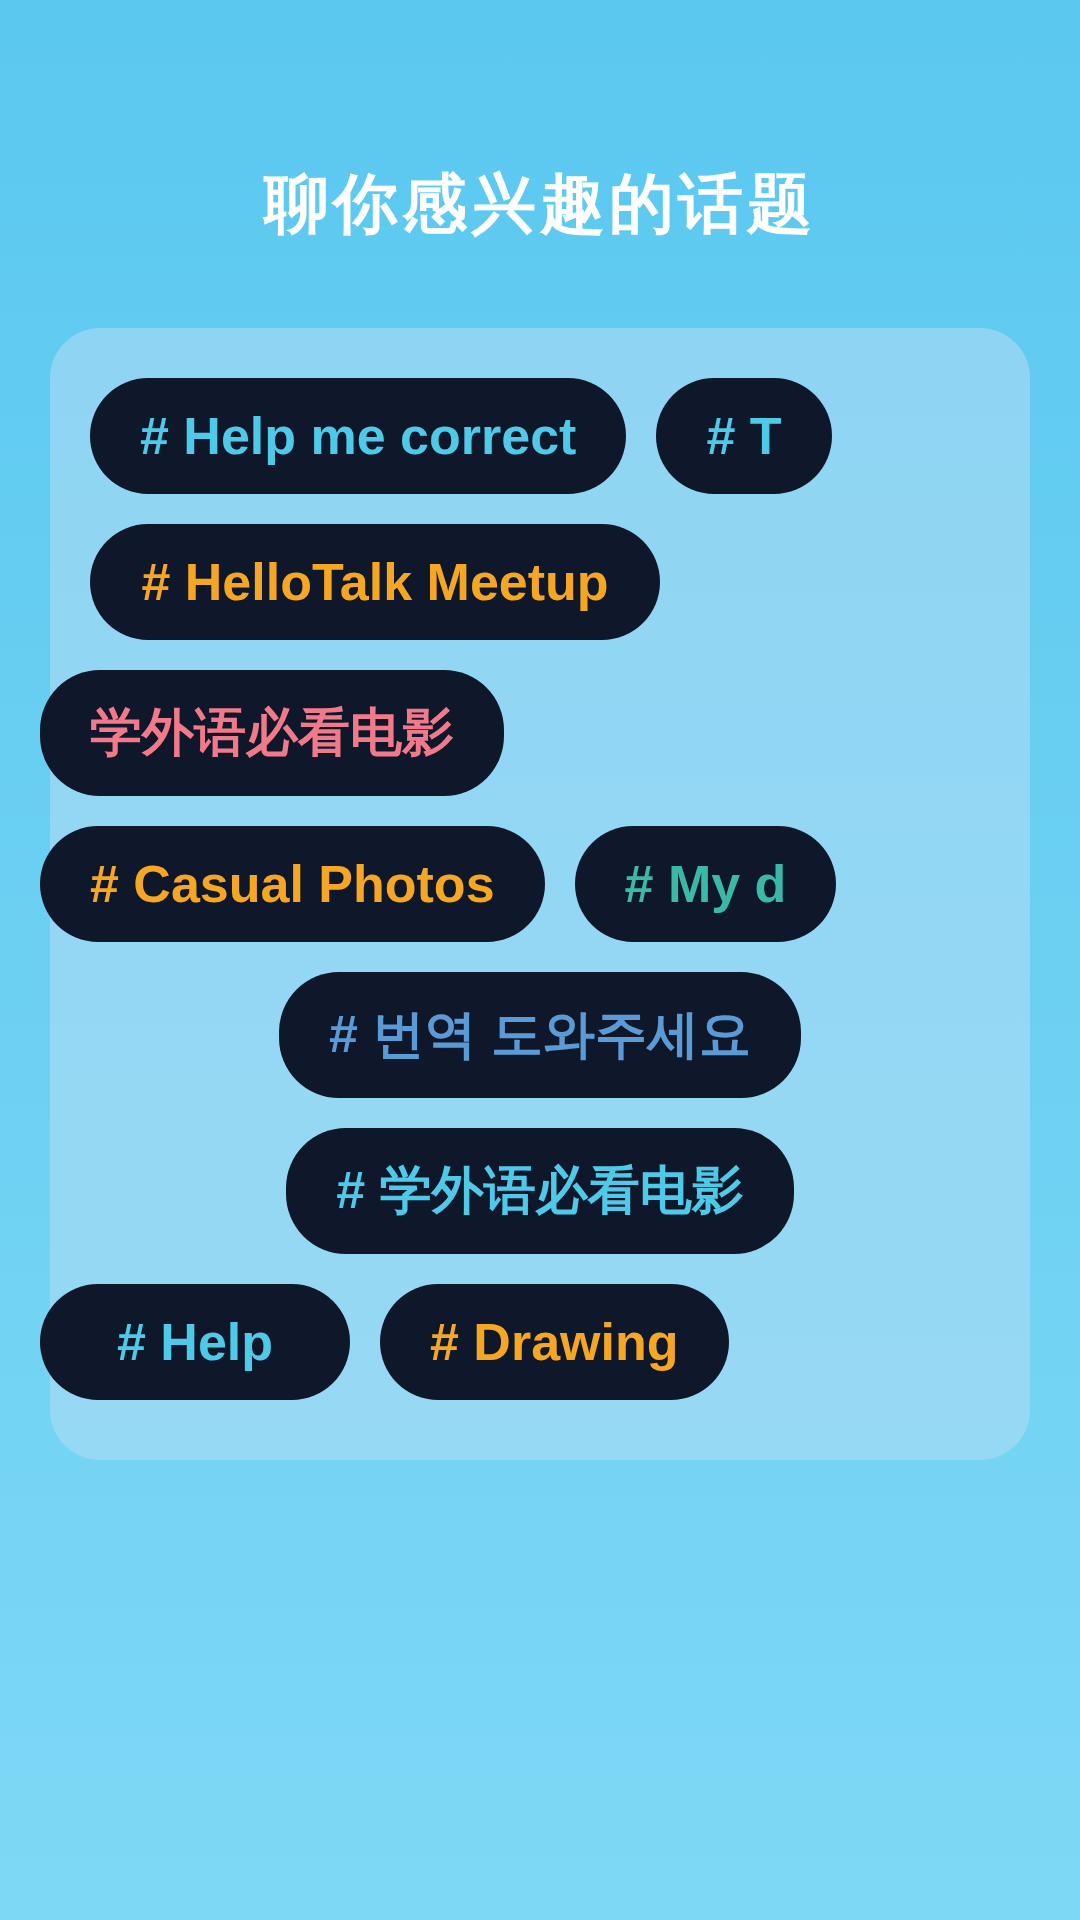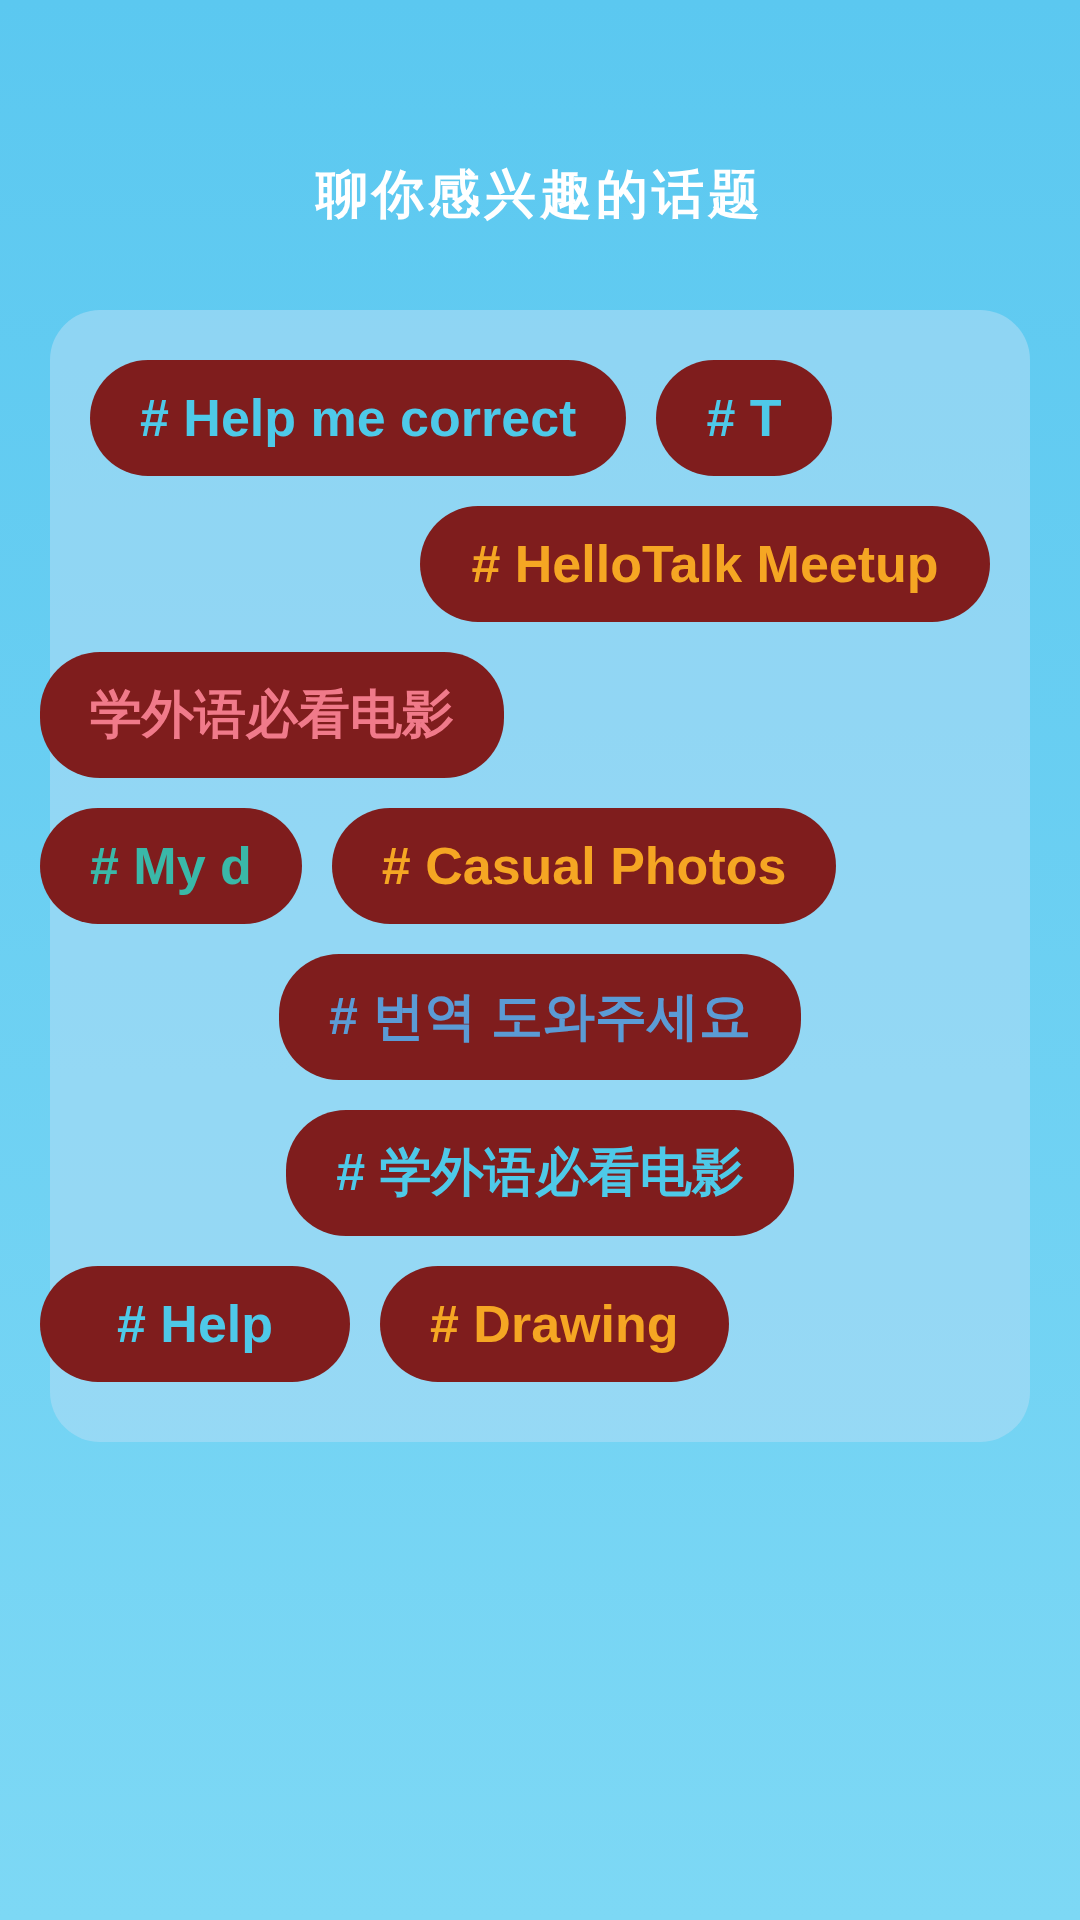--- a/index.html
+++ b/index.html
@@ -13,21 +13,21 @@
       width: 1080px;
       min-height: 1920px;
       background: linear-gradient(180deg, #5bc8f0 0%, #7dd8f5 100%);
       font-family: -apple-system, 'PingFang SC', 'Microsoft YaHei', sans-serif;
       overflow-x: hidden;
     }
 
     .page-title {
       text-align: center;
       color: white;
-      font-size: 52px;
+      font-size: 65px;
       font-weight: bold;
       padding-top: 160px;
       padding-bottom: 80px;
       letter-spacing: 4px;
     }
 
     .tags-container {
       background: rgba(173, 220, 245, 0.6);
       border-radius: 50px;
       margin: 0 50px;
@@ -40,21 +40,21 @@
     .tags-row {
       display: flex;
       flex-direction: row;
       align-items: center;
       gap: 30px;
       margin-bottom: 30px;
       overflow: hidden;
     }
 
     .tag-pill {
-      background: #7f1d1d;
+      background: #0f172a;
       border-radius: 60px;
       padding: 28px 50px;
       font-size: 52px;
       font-weight: 600;
       white-space: nowrap;
       cursor: pointer;
       flex-shrink: 0;
     }
 
     .tag-pill.cyan { color: #4ec9e8; }
@@ -66,21 +66,21 @@
 
     .row-1 {
       justify-content: flex-start;
     }
 
     .row-1 .tag-pill:first-child {
       flex: 0 0 auto;
     }
 
     .row-2 {
-      justify-content: flex-end;
+      justify-content: flex-start;
     }
 
     .row-3 {
       justify-content: flex-start;
     }
 
     .row-4 {
       justify-content: flex-start;
     }
 
@@ -116,24 +116,24 @@
 
   <div class="tags-row row-2">
     <div class="tag-pill orange" style="flex: 0 0 auto; min-width: 570px; text-align: center;"># HelloTalk Meetup</div>
   </div>
 
   <div class="tags-row row-3" style="overflow:hidden; margin-left:-50px;">
     <div class="tag-pill pink" style="flex: 0 0 auto; min-width: 370px; text-align: center;">学外语必看电影</div>
   </div>
 
   <div class="tags-row row-4" style="overflow:hidden; margin-left:-50px;">
+    <div class="tag-pill orange" style="flex: 0 0 auto; min-width: 460px; text-align:center;"># Casual Photos</div>
     <div class="tag-pill teal" style="flex: 0 0 auto;">
       # My d
     </div>
-    <div class="tag-pill orange" style="flex: 0 0 auto; min-width: 460px; text-align:center;"># Casual Photos</div>
   </div>
 
   <div class="tags-row row-5">
     <div class="tag-pill blue" style="flex: 0 0 auto; min-width: 500px; text-align:center;"># 번역 도와주세요</div>
   </div>
 
 
   <div class="tags-row row-7">
     <div class="tag-pill cyan" style="flex: 0 0 auto; min-width: 500px; text-align:center;"># 学外语必看电影</div>
   </div>

